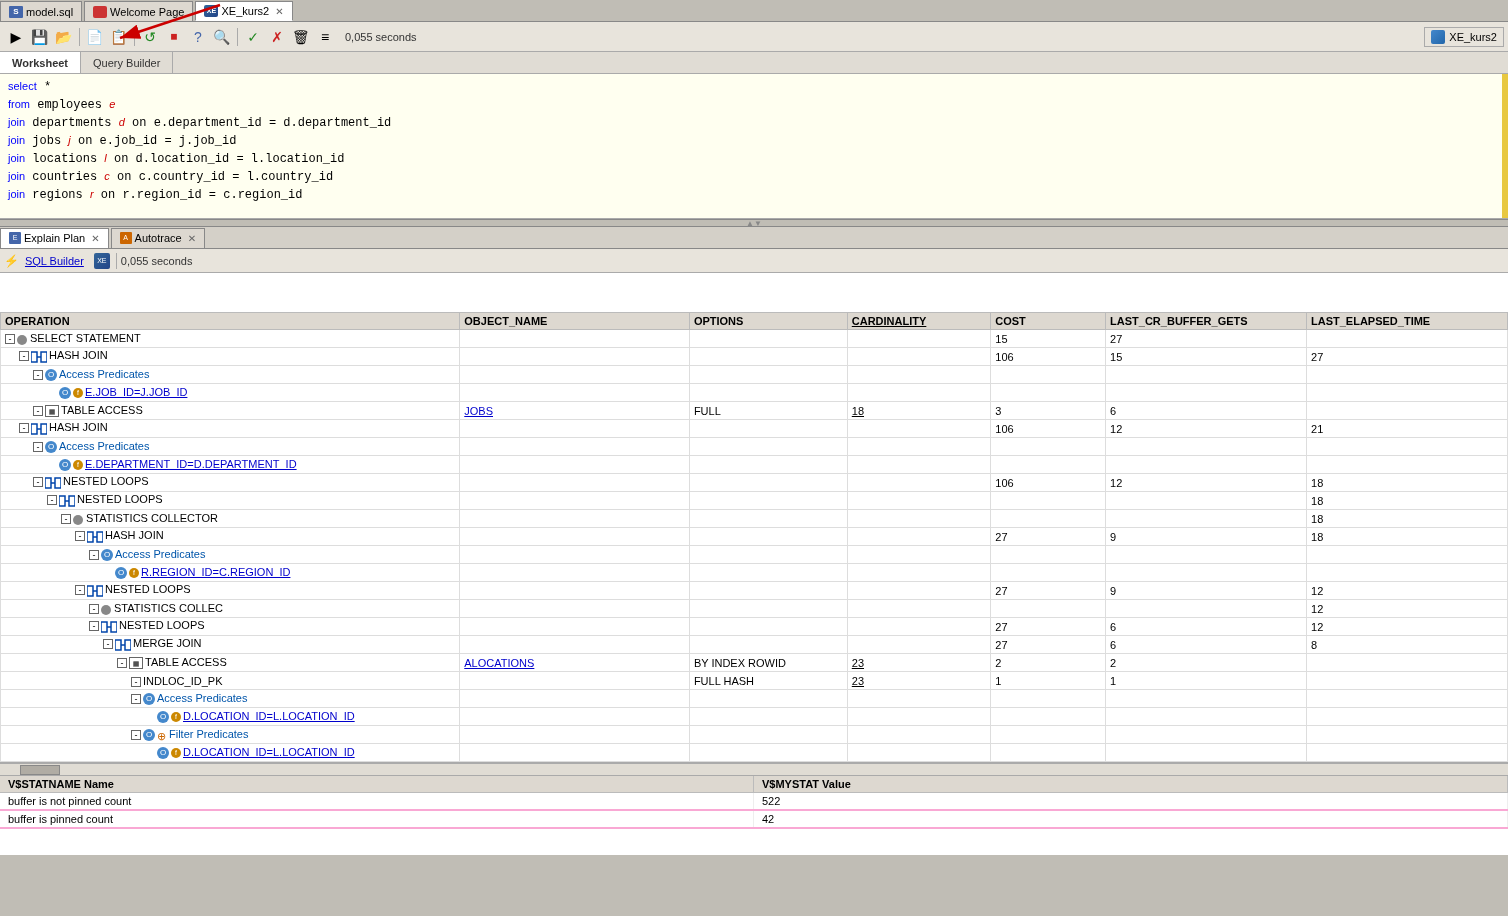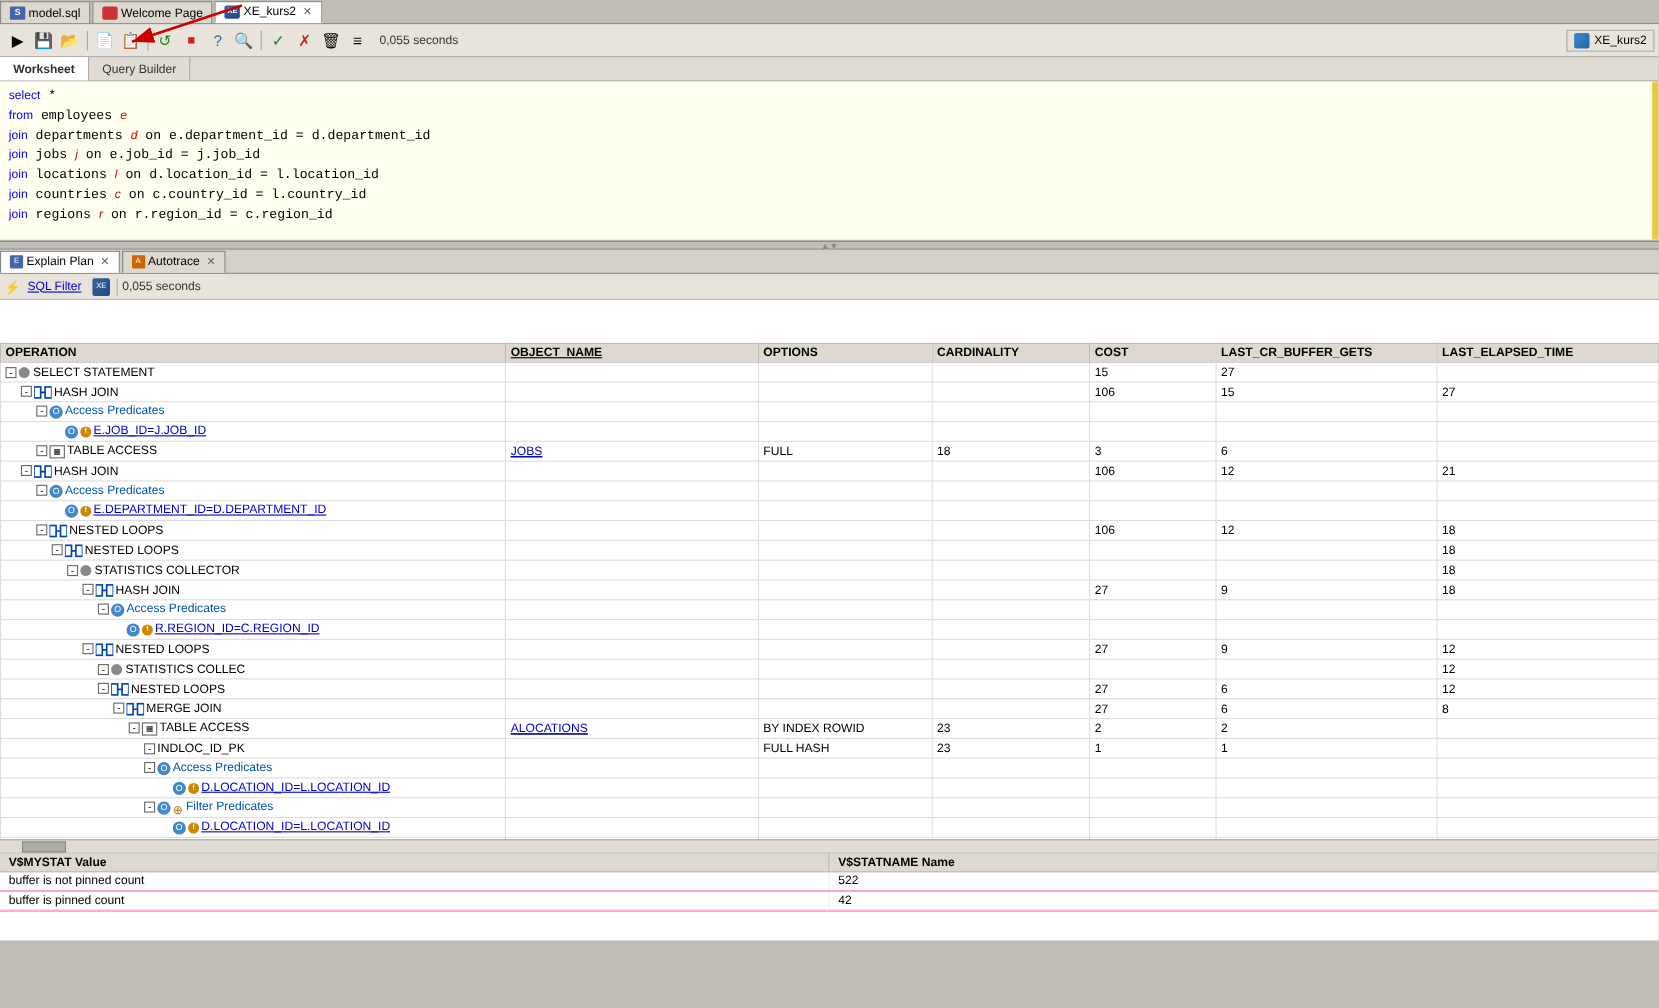--- a/index.html
+++ b/index.html
@@ -45,23 +45,23 @@
     .result-toolbar-sep { width: 1px; height: 16px; background: #aaa; margin: 0 4px; }
     .lightning-icon { color: #cc0000; font-size: 12px; }
     .result-time { font-size: 11px; color: #333; }
 
     
     .plan-container { overflow: auto; height: calc(916px - 22px - 30px - 22px - 145px - 8px - 22px - 24px - 24px - 80px); background: #fff; }
     .plan-table { width: 100%; border-collapse: collapse; table-layout: fixed; margin-top: 39px; }
     .plan-table th { background: #ddd8d0; border: 1px solid #bbb; padding: 2px 4px; text-align: left; font-weight: bold; font-size: 11px; position: sticky; top: 0; z-index: 5; white-space: nowrap; }
     .plan-table td { border: 1px solid #ddd; padding: 1px 4px; font-size: 11px; white-space: nowrap; vertical-align: middle; height: 18px; }
     .col-operation { width: 320px; }
-    .col-object { width: 160px; text-decoration: underline; }
+    .col-object { width: 160px; }
     .col-options { width: 110px; }
-    .col-cardinality { width: 100px; }
+    .col-cardinality { width: 100px; text-decoration: underline; }
     .col-cost { width: 80px; }
     .col-lcbg { width: 140px; }
     .col-let { width: 140px; }
 
     
     .stats-panel { background: #fff; border-top: 1px solid #aaa; height: 80px; overflow: auto; }
     .stats-header { display: flex; background: #ddd8d0; border-bottom: 1px solid #bbb; }
     .stats-header-cell { padding: 2px 8px; font-weight: bold; font-size: 11px; border-right: 1px solid #bbb; flex: 1; }
     .stats-row { display: flex; border-bottom: 2px solid #f9a8d4; }
     .stats-cell { padding: 2px 8px; font-size: 11px; border-right: 1px solid #eee; flex: 1; }
@@ -158,21 +158,21 @@
     </div>
     <div class="result-tab">
       <span style="width:12px;height:12px;background:#cc6600;border-radius:1px;display:inline-block;margin-right:3px;font-size:7px;color:white;text-align:center;line-height:12px;">A</span>
       <span>Autotrace</span>
       <span class="tab-close">✕</span>
     </div>
   </div>
 
   <div class="result-toolbar">
     <span class="lightning-icon">⚡</span>
-    <span class="result-toolbar-btn">SQL Filter</span>
+    <span class="result-toolbar-btn">SQL Builder</span>
     <span style="width:16px;height:16px;background:linear-gradient(135deg,#336699,#224488);border-radius:2px;display:inline-block;margin-right:2px;font-size:7px;color:white;text-align:center;line-height:16px;">XE</span>
     <div class="result-toolbar-sep"></div>
     <span class="result-time">0,055 seconds</span>
   </div>
 
   <div class="plan-container" style="height:490px; overflow:auto; background:#fff; border-bottom:1px solid #aaa;">
     <table class="plan-table">
       <thead>
         <tr>
           <th class="col-operation">OPERATION</th>
@@ -458,22 +458,22 @@
         </tbody>
     </table>
   </div>
 
   <div class="scrollbar-h">
     <div class="scroll-thumb"></div>
   </div>
 
   <div class="stats-panel">
     <div class="stats-header">
+      <div class="stats-header-cell">V$STATNAME Name</div>
       <div class="stats-header-cell">V$MYSTAT Value</div>
-      <div class="stats-header-cell">V$STATNAME Name</div>
     </div>
     <div id="stats-rows">
         <div class="stats-row">
     <div class="stats-cell">buffer is not pinned count</div>
     <div class="stats-cell">522</div>
   </div>
         <div class="stats-row">
     <div class="stats-cell">buffer is pinned count</div>
     <div class="stats-cell">42</div>
   </div>

